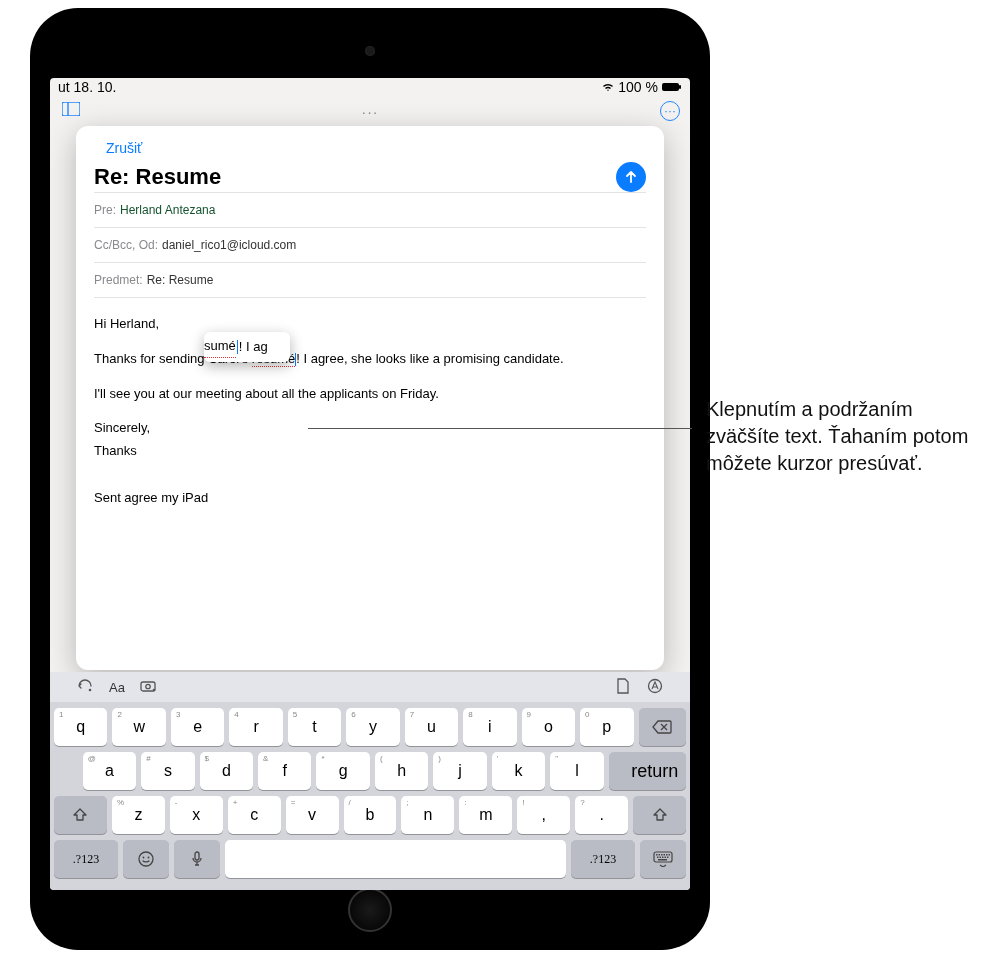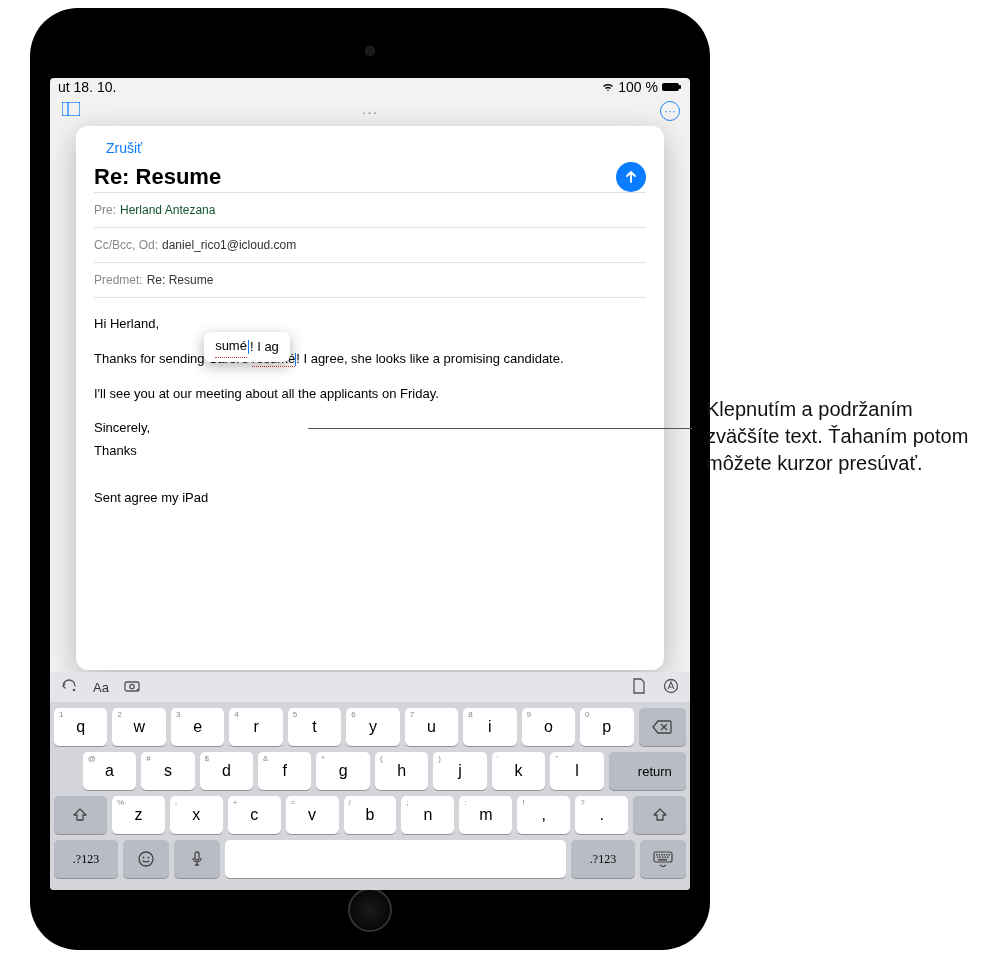--- a/index.html
+++ b/index.html
@@ -64,44 +64,44 @@
     display:flex; gap:4px;}
   .hf-row:last-child { border-bottom:1px solid #e3e3e3;}
   .hf-row .val-blue { color:#14532d;}
   .hf-row .val-dark { color:#333;}
   .body-area { padding: 16px 18px; font-size:13px; color:#000; line-height:1.6; position:relative;}
   .body-area p { margin-bottom:14px;}
   .underline-red { border-bottom:1px dotted #d33; }
   .magnifier {
     position:absolute; left:128px; top:34px; width:86px; height:30px;
     background:#fff; border-radius:6px; box-shadow:0 4px 14px rgba(0,0,0,.3);
-    display:flex; align-items:center; justify-content:center; font-size:13px;
+    display:flex; align-items:center; font-size:13px;
     z-index:5;
   }
   .magnifier .cursor { display:inline-block; width:1px; height:14px; background:#0a7cff;
     margin:0 1px; vertical-align:middle;}
   .body-cursor { display:inline-block; width:1px; height:13px; background:#0a7cff;
     vertical-align:middle;}
   
   .kbd-zone { position:absolute; left:0; right:0; bottom:0; height:218px;
     background:#d3d5db;}
   .autocorrect-bar { height:30px; background:#e3e5ea; display:flex;
-    align-items:center; justify-content:space-between; padding:0 8px;}
+    align-items:center; justify-content:space-between; padding:0 24px;}
   .ac-left { display:flex; gap:10px; align-items:center; color:#555;}
   .ac-right { display:flex; gap:10px; align-items:center; color:#555;}
   .ac-icon { width:22px; text-align:center; font-size:14px;}
   .kbd { padding:6px 4px 4px 4px;}
   .krow { display:flex; gap:5px; justify-content:center; margin-bottom:6px;}
   .key { background:#fff; border-radius:5px; height:38px;
     box-shadow:0 1px 0 rgba(0,0,0,.3); display:flex; flex-direction:column;
     align-items:center; justify-content:center; position:relative;
     font-size:16px; color:#000; width:54px;}
   .key .alt { position:absolute; top:2px; left:5px; font-size:8px; color:#888;}
   .key-gray { background:#b9bcc5; }
-  .key-return { width:78px; font-size:13px;padding-left:15px;}
+  .key-return { width:78px; font-size:18px;padding-left:15px;}
   .key-shift { width:48px;}
   .key-space { flex:1;}
   .key-num { width:64px; font-size:12px;}
   .row2-pad { width:24px;}
   .row3 .key { width:54px;}
   .krow.bottom .key { height:38px;font-family:Liberation Serif, serif;}
   
   .callout-line {
     position:absolute; left:308px; top:428px; width:384px; height:1px;
     background:#555;

